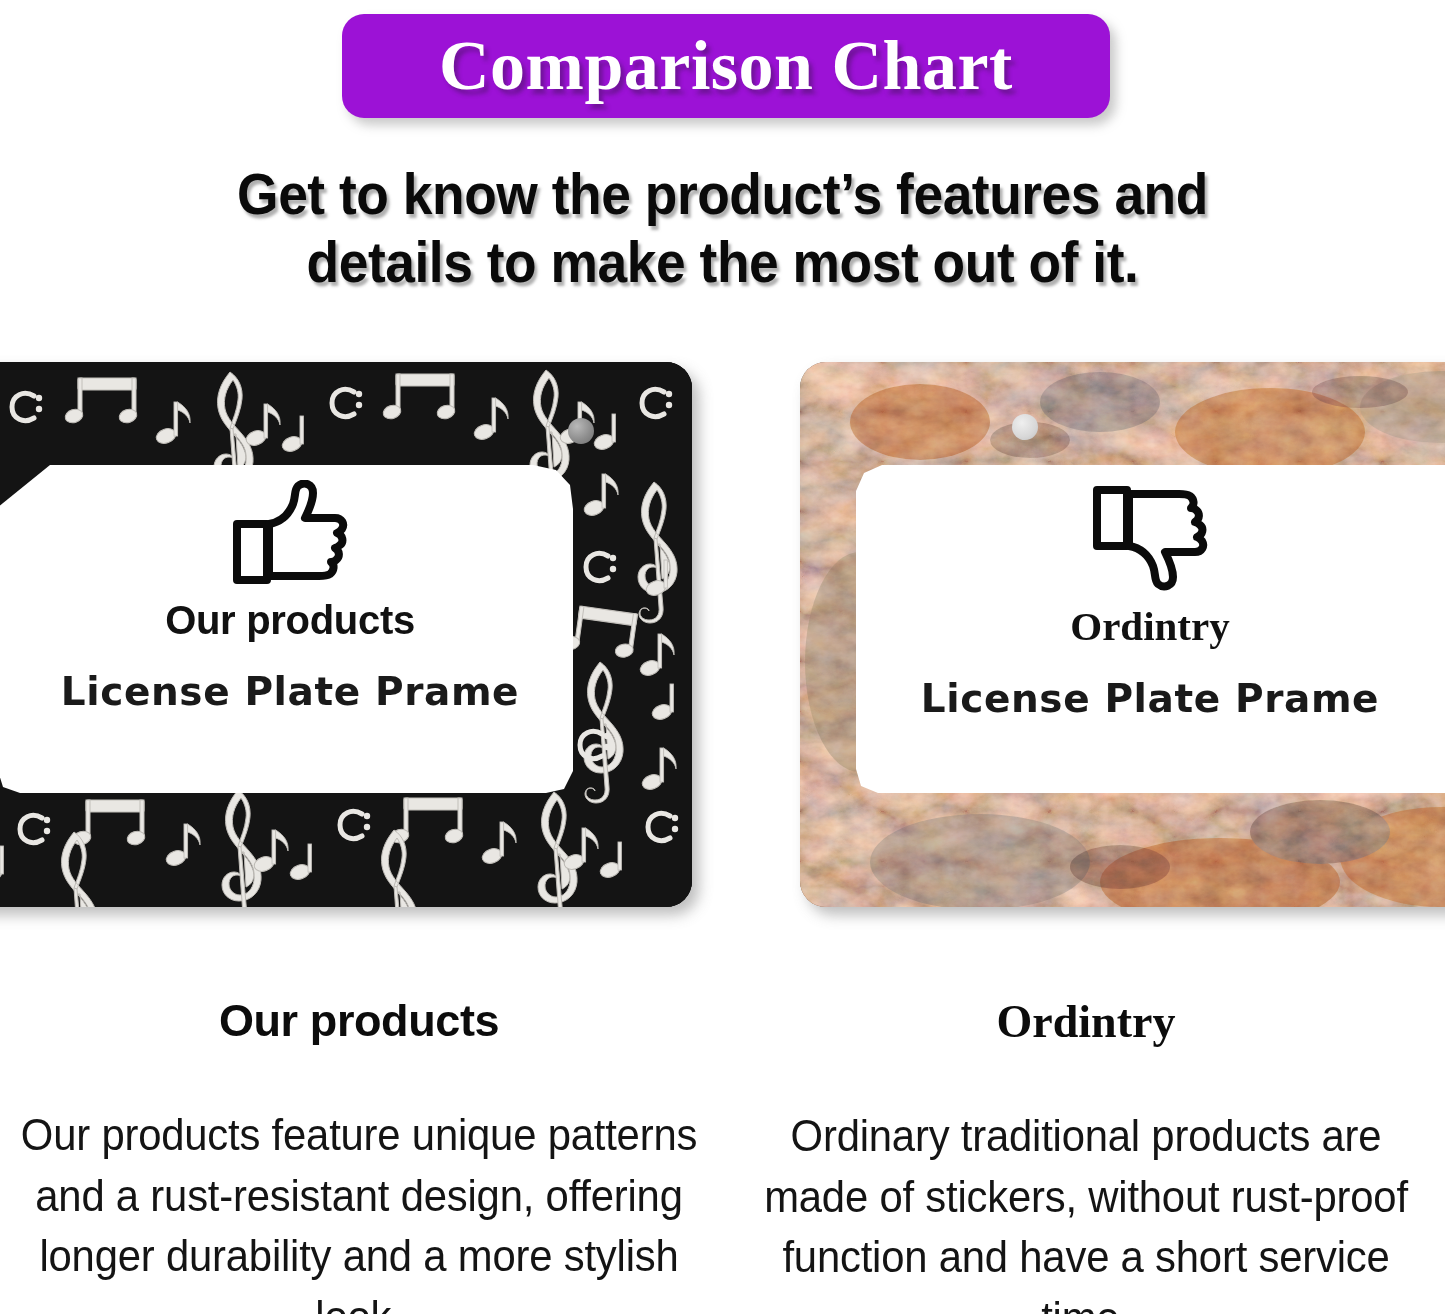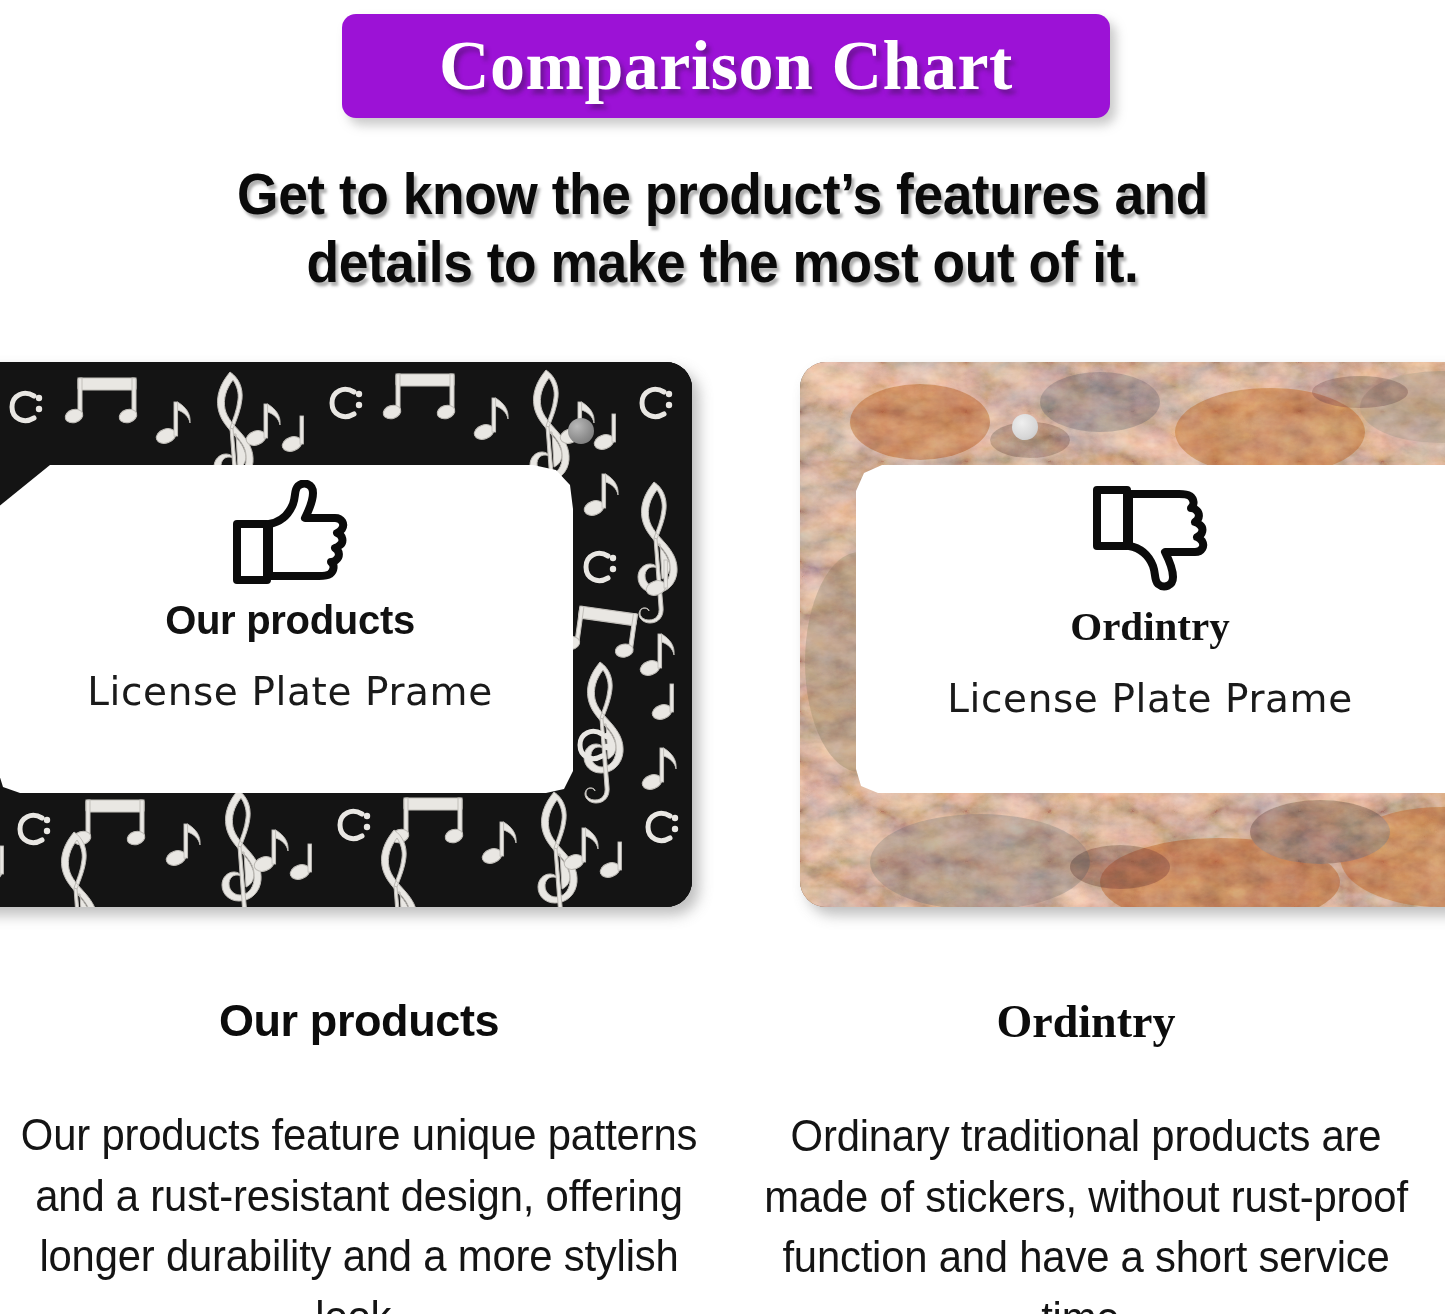--- a/index.html
+++ b/index.html
@@ -17,21 +17,21 @@
   }
 
   
   .title-banner {
     position: absolute;
     left: 342px;
     top: 14px;
     width: 768px;
     height: 104px;
     background: #9C12D6;
-    border-radius: 14px;
+    border-radius: 22px;
     box-shadow: 6px 7px 11px rgba(120,120,120,0.40);
     display: flex;
     align-items: center;
     justify-content: center;
   }
   .title-text {
     font-family: "Liberation Serif", "DejaVu Serif", serif;
     font-weight: bold;
     font-size: 70px;
     color: #ffffff;
@@ -157,21 +157,21 @@
   }
   .inner-title-serif {
     font-family: "Liberation Serif", "DejaVu Serif", serif;
     font-weight: bold;
     font-size: 41px;
     color: #111111;
     margin-top: 10px;
   }
   .inner-sub {
     font-family: "DejaVu Sans", sans-serif;
-    font-weight: 400;
+    font-weight: 700;
     font-size: 39px;
     color: #1a1a1a;
     margin-top: 26px;
     letter-spacing: 0.6px;
     white-space: nowrap;
   }
 
   
   .col { position: absolute; top: 995px; text-align: center; }
   #col-left  { left: 0px;   width: 718px; }

